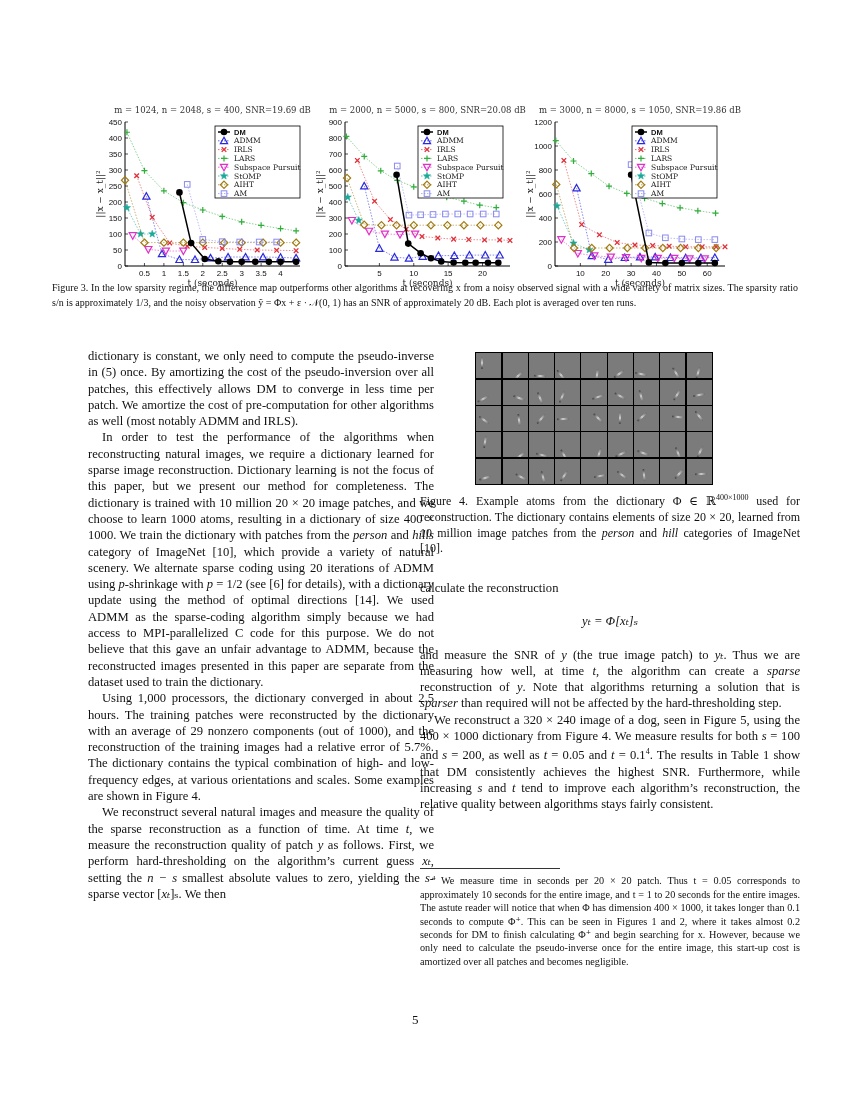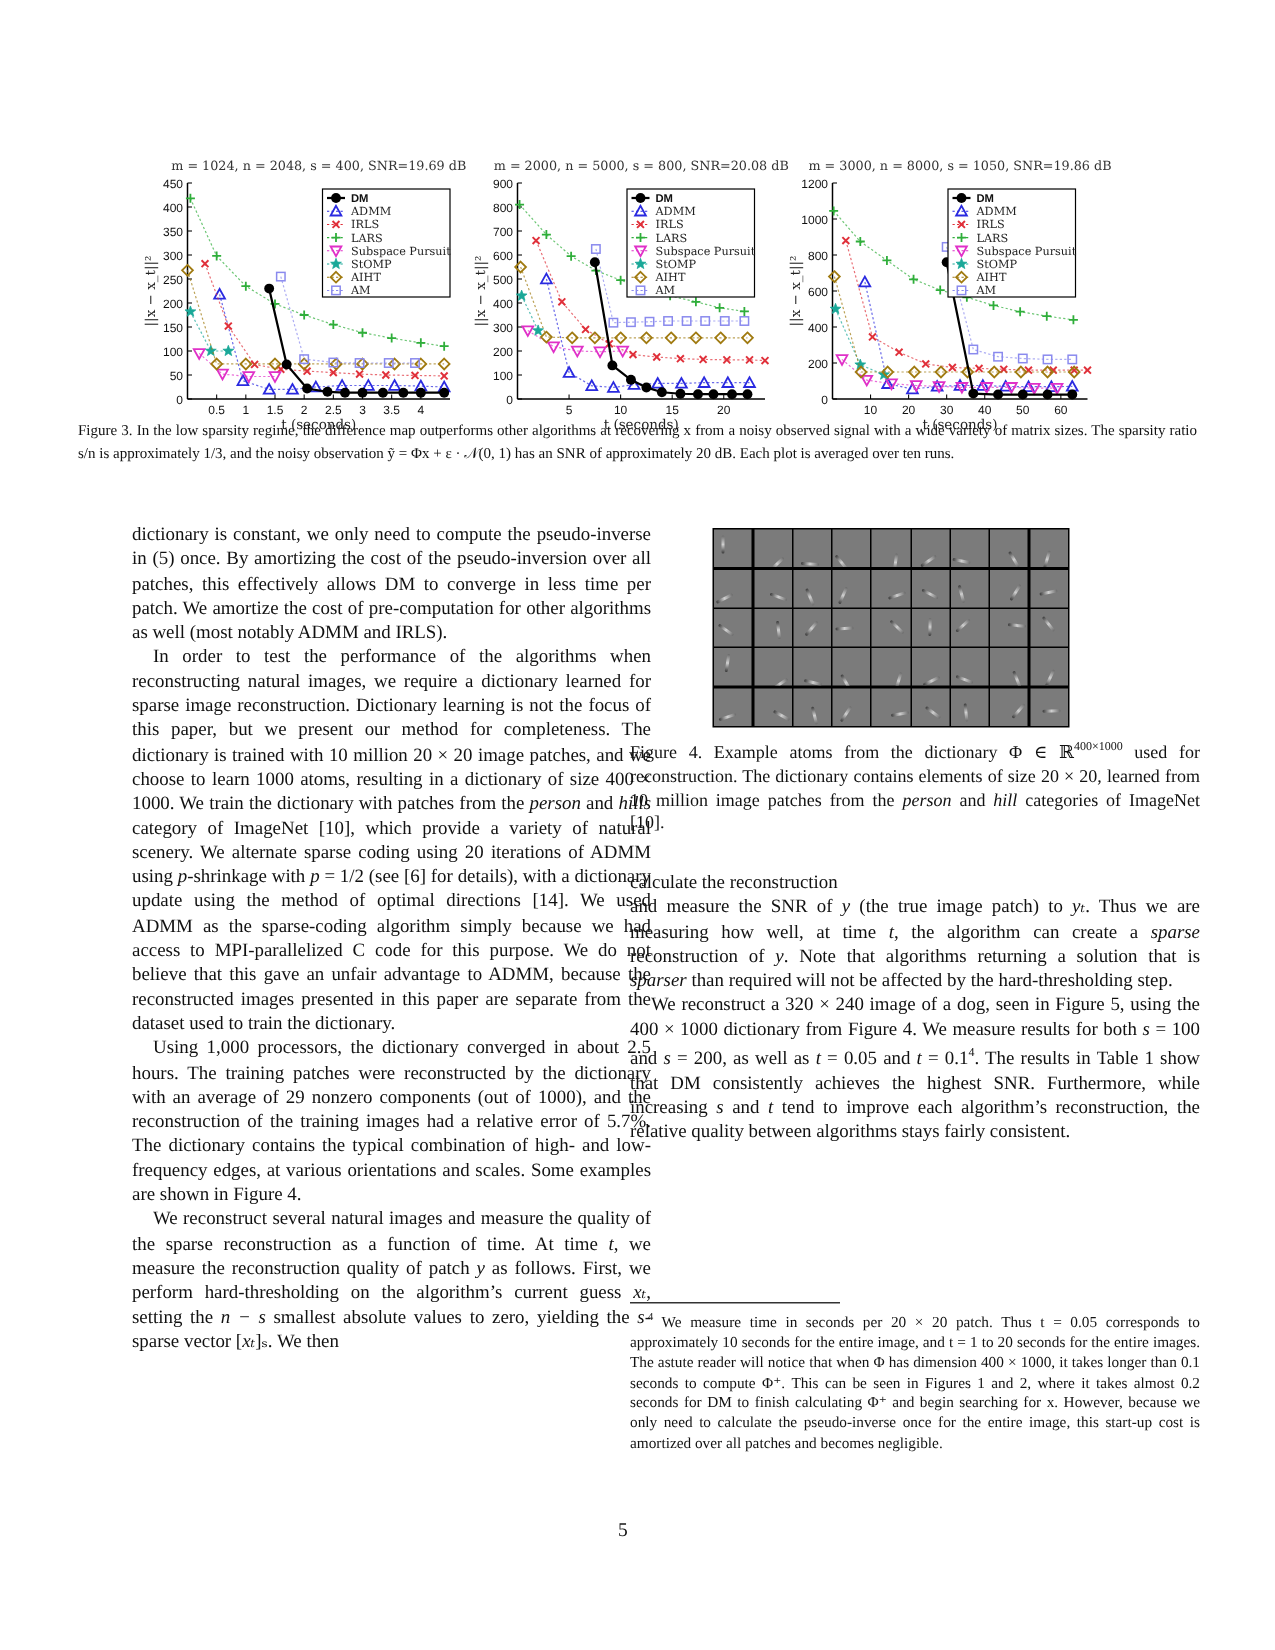--- a/index.html
+++ b/index.html
@@ -635,20 +635,21 @@
     </div>
     <div class="atom">
       <div class="st" style="left: 53%; top: 37%; transform: rotate(88deg);"></div>
     </div>
   </div>
 
 <div class="caption" style="left:420px;top:490px;width:380px;font-size:12px;line-height:15.8px;"><span>Figure 4. Example atoms from the dictionary Φ ∈ ℝ</span><sup style="font-size:8px;">400×1000</sup><span> used for reconstruction. The dictionary contains elements of size 20 × 20, learned from 10 million image patches from the </span><i>person</i><span> and </span><i>hill</i><span> categories of ImageNet [10].</span></div>
 
 <div class="col" style="left:420px;top:580px;width:380px;">
   <p>calculate the reconstruction</p>
+  <div class="eq">yₜ = Φ[xₜ]ₛ</div>
   <p><span>and measure the SNR of </span><i>y</i><span> (the true image patch) to </span><i>yₜ</i><span>. Thus we are measuring how well, at time </span><i>t</i><span>, the algorithm can create a </span><i>sparse</i><span> reconstruction of </span><i>y</i><span>. Note that algorithms returning a solution that is </span><i>sparser</i><span> than required will not be affected by the hard-thresholding step.</span></p>
   <p class="ind"><span>We reconstruct a 320 × 240 image of a dog, seen in Figure 5, using the 400 × 1000 dictionary from Figure 4. We measure results for both </span><i>s</i><span> = 100 and </span><i>s</i><span> = 200, as well as </span><i>t</i><span> = 0.05 and </span><i>t</i><span> = 0.1</span><sup style="font-size:8px;">4</sup><span>. The results in Table 1 show that DM consistently achieves the highest SNR. Furthermore, while increasing </span><i>s</i><span> and </span><i>t</i><span> tend to improve each algorithm’s reconstruction, the relative quality between algorithms stays fairly consistent.</span></p>
 </div>
 
 <div class="footrule"></div>
 <div class="footnote"><span style="margin-left:12px;"></span><sup style="font-size:7px;">4</sup><span> We measure time in seconds per 20 × 20 patch. Thus t = 0.05 corresponds to approximately 10 seconds for the entire image, and t = 1 to 20 seconds for the entire images. The astute reader will notice that when Φ has dimension 400 × 1000, it takes longer than 0.1 seconds to compute Φ⁺. This can be seen in Figures 1 and 2, where it takes almost 0.2 seconds for DM to finish calculating Φ⁺ and begin searching for x. However, because we only need to calculate the pseudo-inverse once for the entire image, this start-up cost is amortized over all patches and becomes negligible.</span></div>
 
 <div class="pagenum">5</div>
 
 </body></html>

